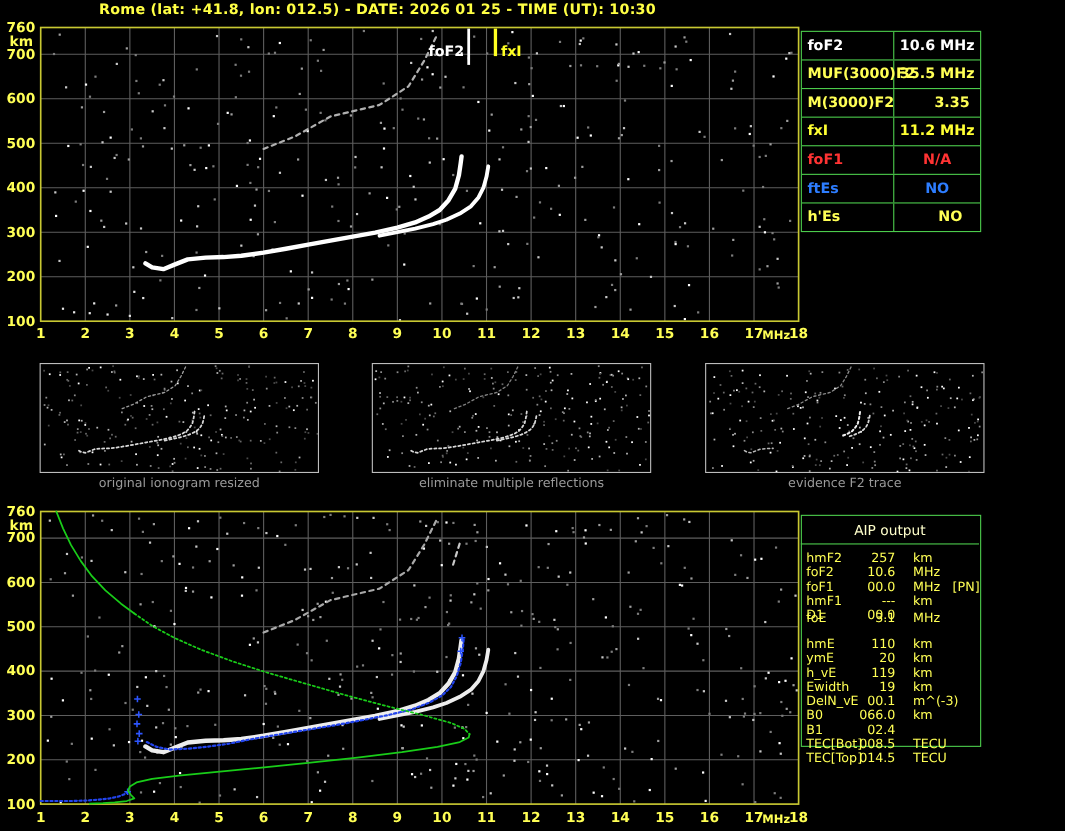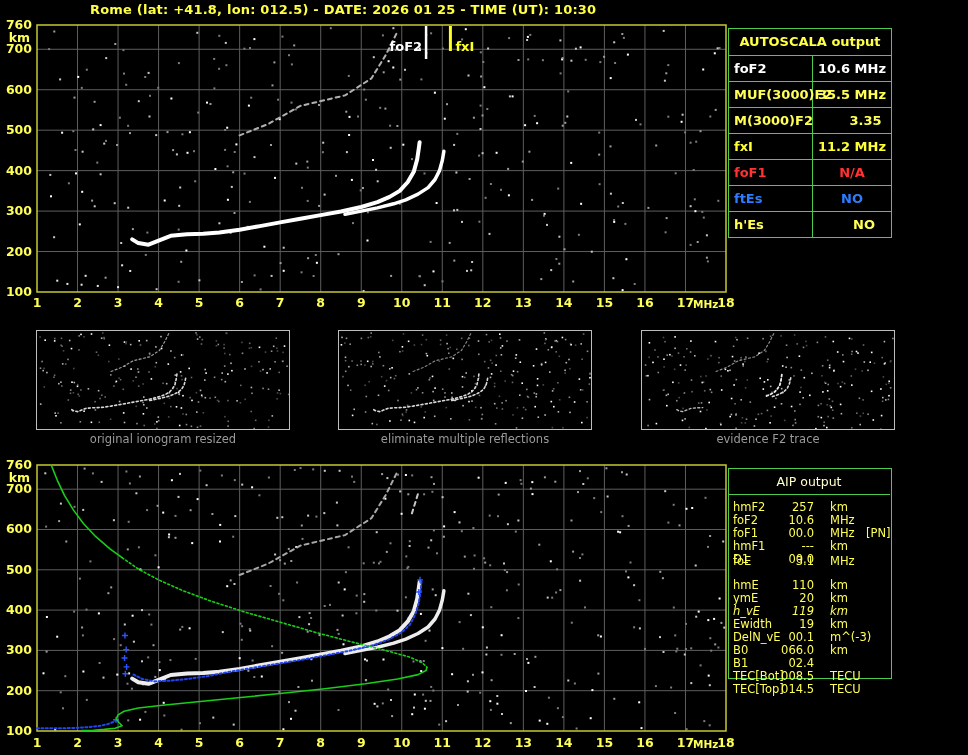--- a/index.html
+++ b/index.html
@@ -438,21 +438,20 @@
       <text x="523.3529411764706" y="307" fill="#ffff55" font-size="12.5" text-anchor="middle" font-weight="bold" font-family="&quot;DejaVu Sans&quot;,sans-serif">13</text>
       <text x="563.8823529411765" y="307" fill="#ffff55" font-size="12.5" text-anchor="middle" font-weight="bold" font-family="&quot;DejaVu Sans&quot;,sans-serif">14</text>
       <text x="604.4117647058823" y="307" fill="#ffff55" font-size="12.5" text-anchor="middle" font-weight="bold" font-family="&quot;DejaVu Sans&quot;,sans-serif">15</text>
       <text x="644.9411764705883" y="307" fill="#ffff55" font-size="12.5" text-anchor="middle" font-weight="bold" font-family="&quot;DejaVu Sans&quot;,sans-serif">16</text>
       <text x="685.4705882352941" y="307" fill="#ffff55" font-size="12.5" text-anchor="middle" font-weight="bold" font-family="&quot;DejaVu Sans&quot;,sans-serif">17</text>
       <text x="726" y="307" fill="#ffff55" font-size="12.5" text-anchor="middle" font-weight="bold" font-family="&quot;DejaVu Sans&quot;,sans-serif">18</text>
       <text x="705.7352941176471" y="308" fill="#ffff55" font-size="10.5" text-anchor="middle" font-weight="bold" font-family="&quot;DejaVu Sans&quot;,sans-serif">MHz</text>
     </svg>
 
   <div class="autoscala">
-    <div class="as-header">AUTOSCALA output</div>
     <div id="autoscala-rows">
         <div class="as-row" style="color: rgb(255, 255, 255);">
           <div class="as-param">foF2</div>
           <div class="as-val">10.6 MHz</div>
         </div>
         <div class="as-row" style="color: rgb(255, 255, 85);">
           <div class="as-param">MUF(3000)F2</div>
           <div class="as-val">35.5 MHz</div>
         </div>
         <div class="as-row" style="color: rgb(255, 255, 85); gap: 27px;">
@@ -1735,21 +1734,21 @@
           <span class="aip-val">110</span>
           <span class="aip-unit">km</span>
           <span class="aip-note"></span>
         </div>
         <div class="aip-row" style="top: 124px;">
           <span class="aip-param">ymE</span>
           <span class="aip-val">20</span>
           <span class="aip-unit">km</span>
           <span class="aip-note"></span>
         </div>
-        <div class="aip-row" style="top: 137px; font-style: italic;">
+        <div class="aip-row" style="top: 137px;">
           <span class="aip-param">h_vE</span>
           <span class="aip-val">119</span>
           <span class="aip-unit">km</span>
           <span class="aip-note"></span>
         </div>
         <div class="aip-row" style="top: 150px;">
           <span class="aip-param">Ewidth</span>
           <span class="aip-val">19</span>
           <span class="aip-unit">km</span>
           <span class="aip-note"></span>

